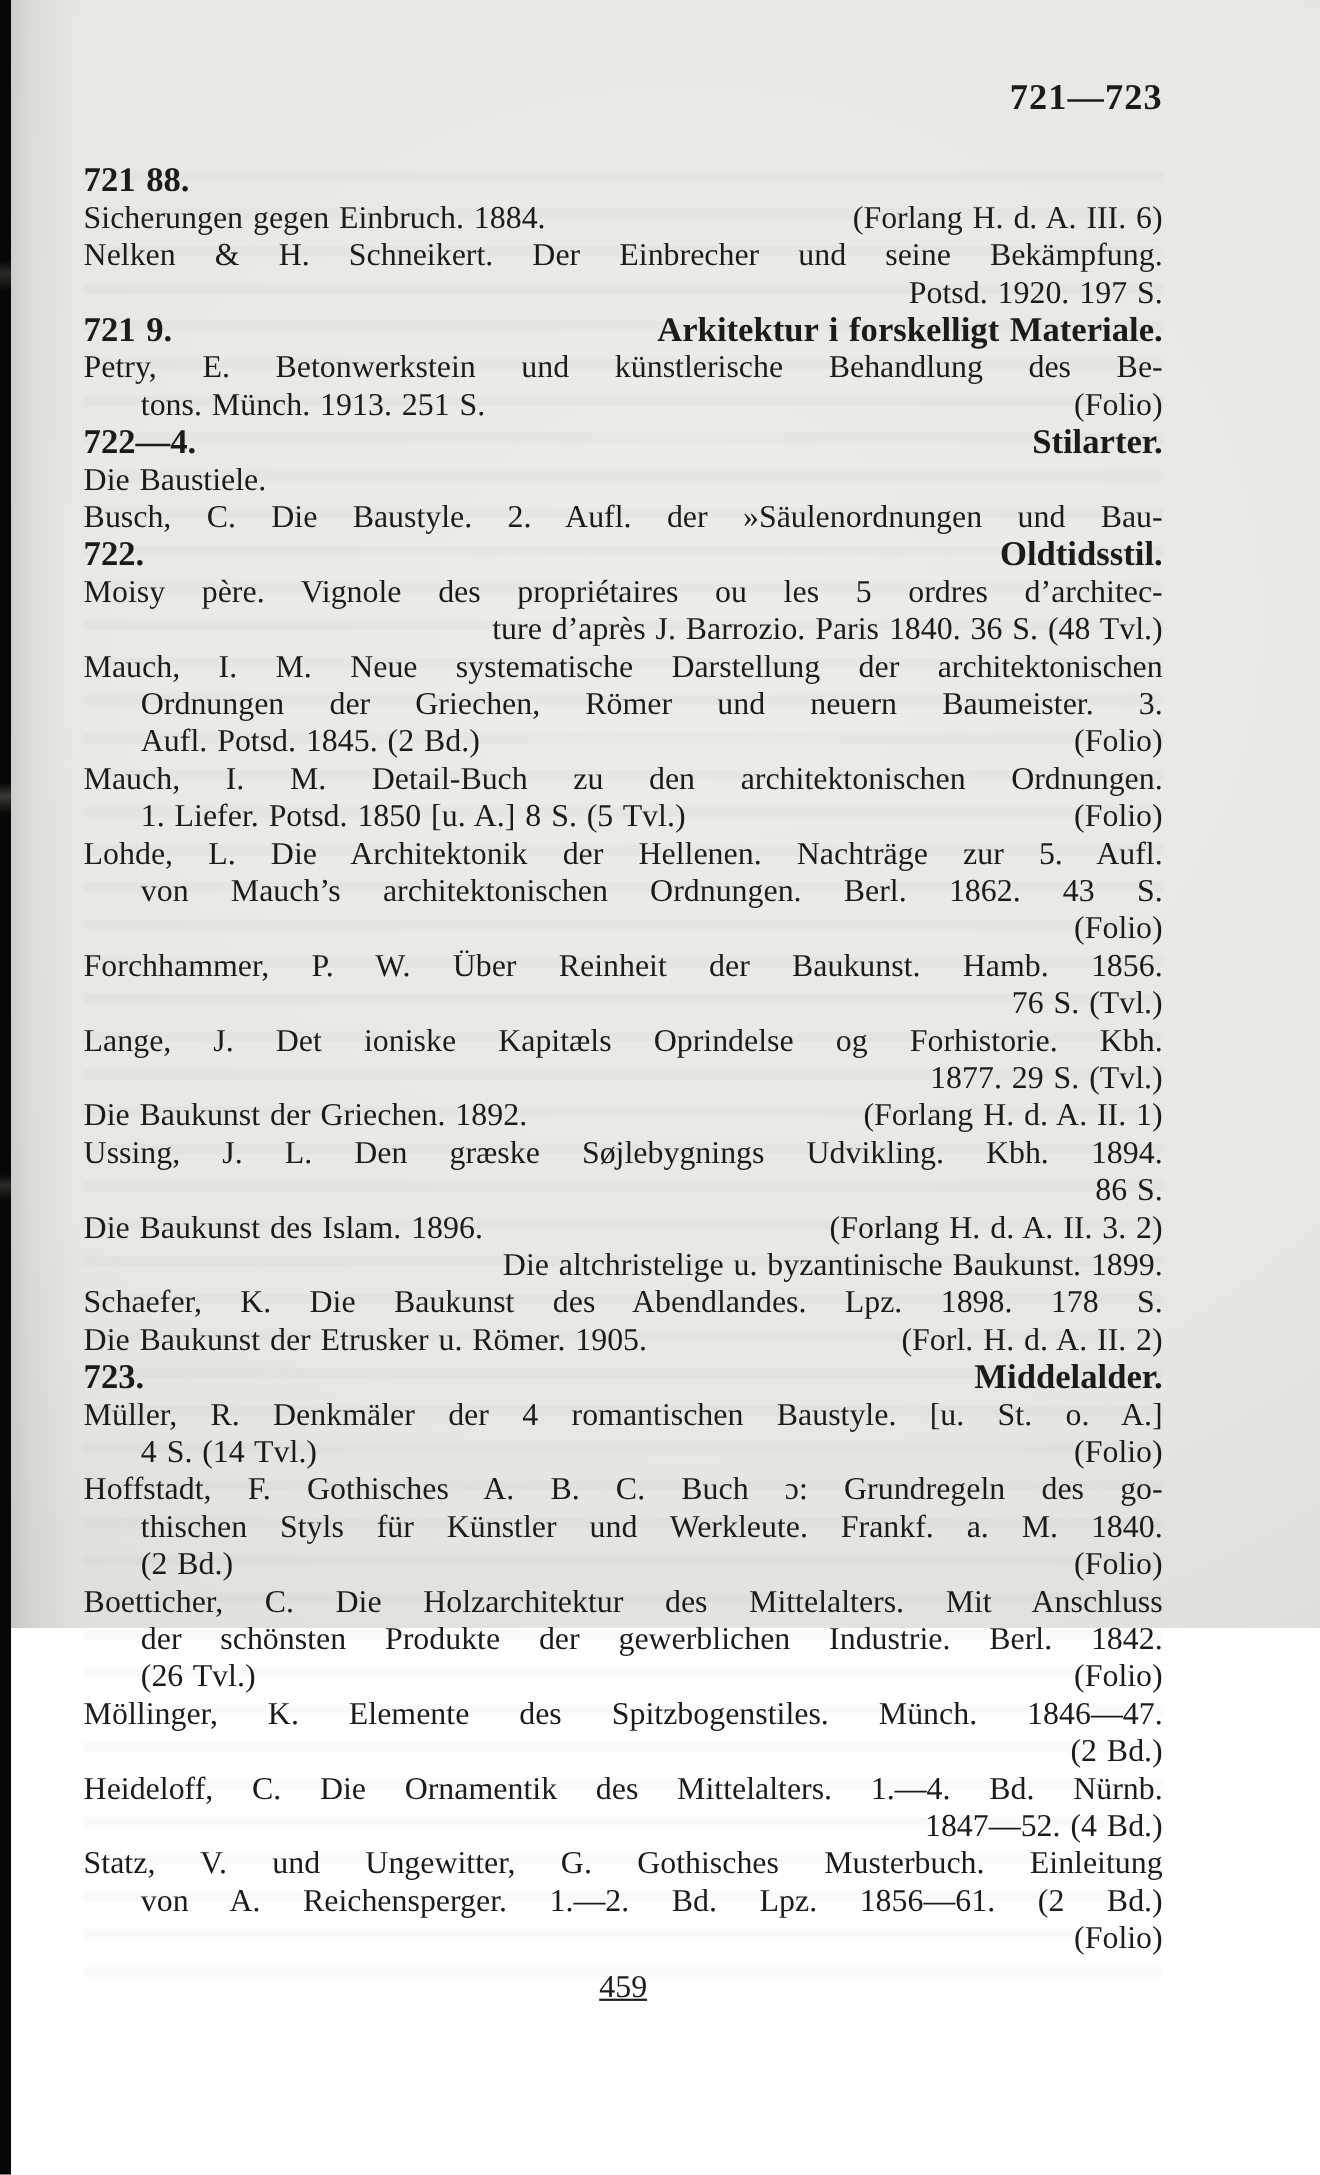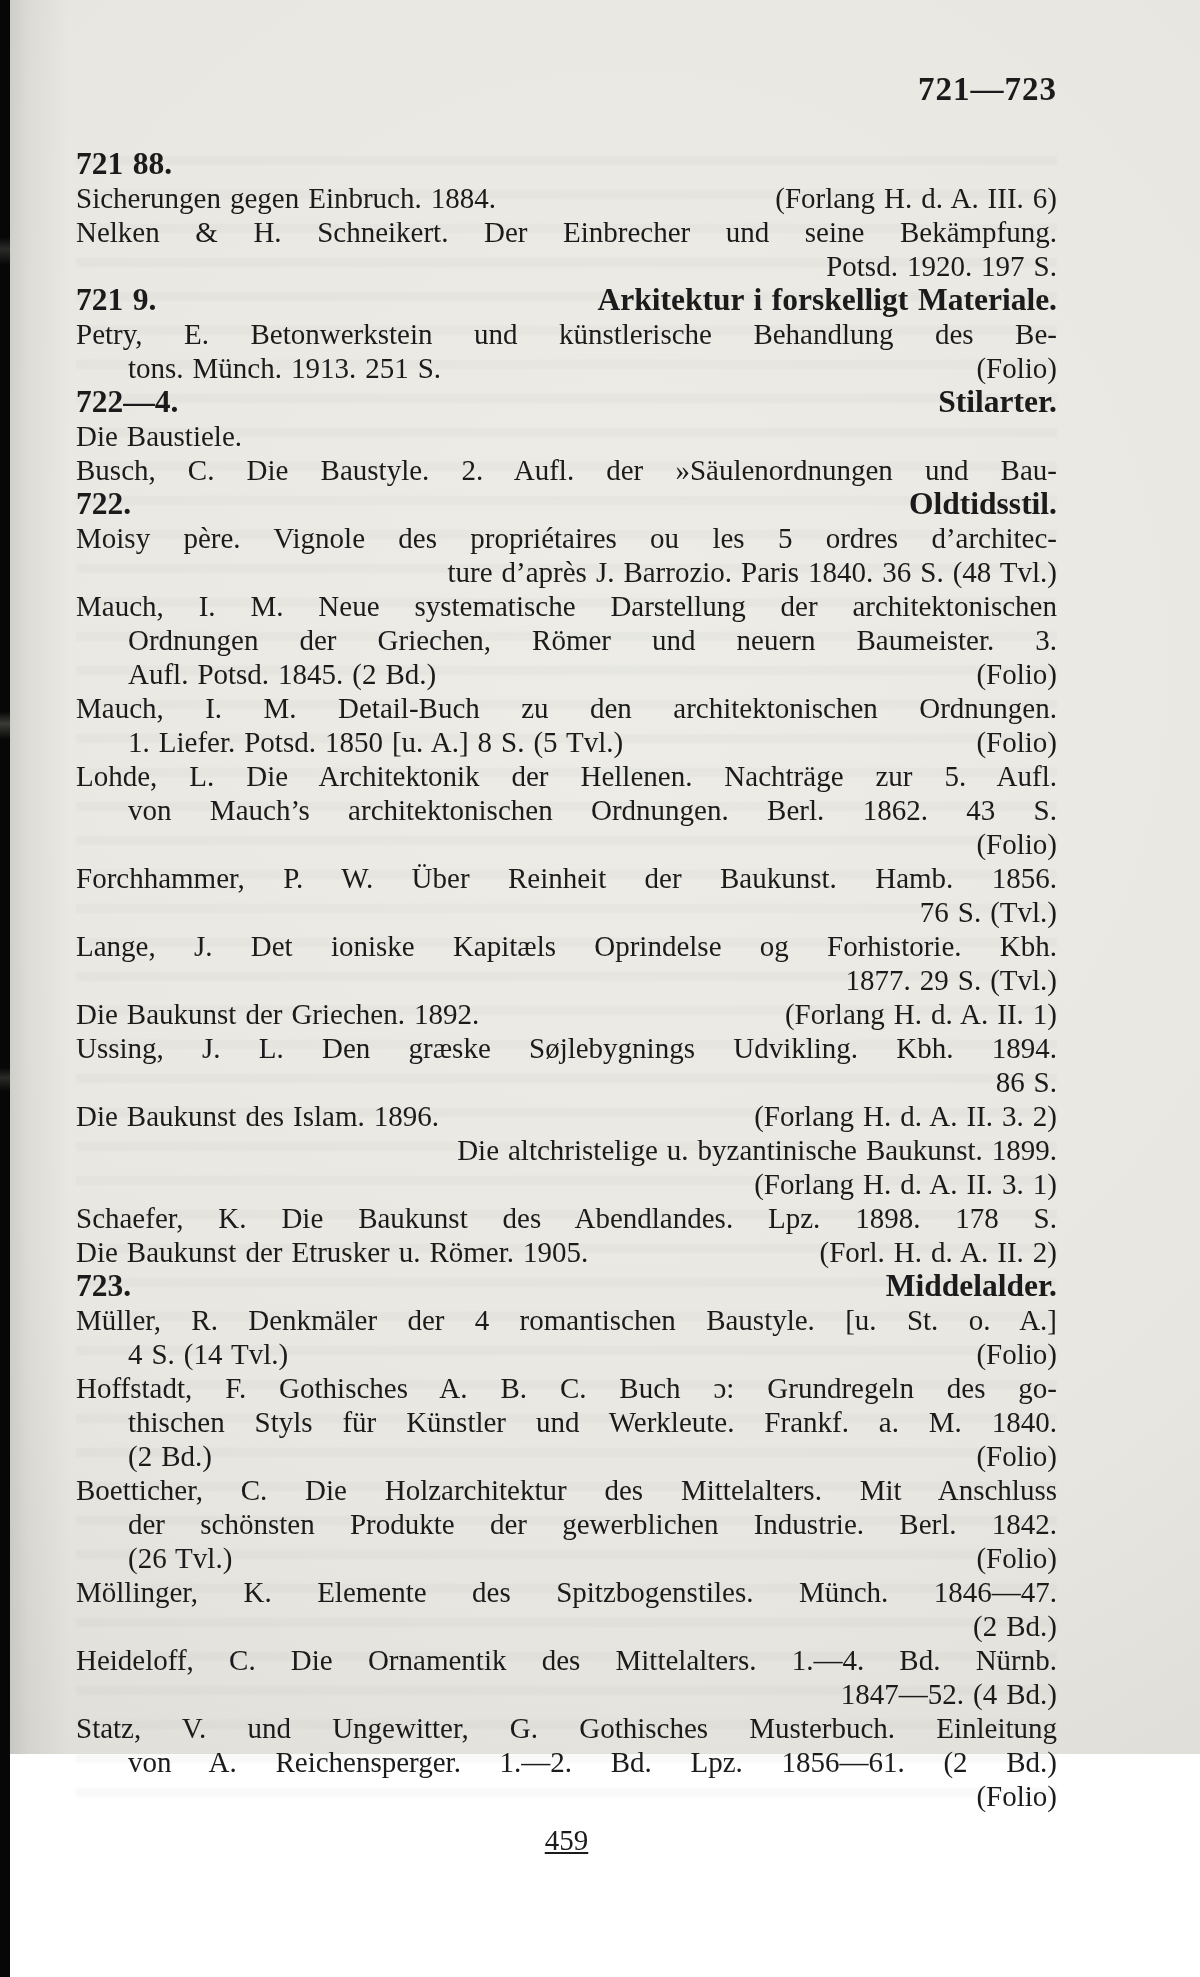--- a/index.html
+++ b/index.html
@@ -10,21 +10,21 @@
   }
   *{margin:0;padding:0;box-sizing:border-box;}
   html,body{width:1200px;height:1977px;}
   body{
     font-family:"Liberation Serif","DejaVu Serif",serif;
     color:var(--ink);
     overflow:hidden;
   }
   .page{
     position:relative;
-    width:1200px;height:1754px;
+    width:1200px;height:1480px;
     background:
       radial-gradient(ellipse 160px 90px at 960px 1985px, rgba(70,70,64,0.22), rgba(70,70,64,0) 70%),
       linear-gradient(to right, rgba(0,0,0,0.14) 0px, rgba(0,0,0,0.05) 28px, rgba(0,0,0,0) 70px),
       radial-gradient(ellipse 120% 90% at 52% 38%, #eeece7 0%, var(--paper) 55%, #e0ded9 82%, var(--paper-edge) 100%);
   }
   .binding-strip{
     position:absolute;left:0;top:0;width:10px;height:1977px;
     background:linear-gradient(to bottom,
       var(--binding) 0%, var(--binding) 12%,
       #2a2a28 12.6%, var(--binding) 13.4%,
@@ -135,21 +135,20 @@
           <span>Die Baukunst der Griechen.  1892.</span>
           <span>(Forlang H. d. A. II. 1)</span>
         </div>
         <div class="line flow"><span class="b">Ussing, J. L.</span><span> Den græske Søjlebygnings Udvikling. Kbh. 1894.</span></div>
         <div class="line leftline indent">86 S.</div>
         <div class="line split">
           <span>Die Baukunst des Islam.  1896.</span>
           <span>(Forlang H. d. A. II. 3. 2)</span>
         </div>
         <div class="line leftline">Die altchristelige u. byzantinische Baukunst.  1899.</div>
-        <div class="line rightline">(Forlang H. d. A. II. 3. 1)</div>
         <div class="line flow"><span class="b">Schaefer, K.</span><span> Die Baukunst des Abendlandes. Lpz. 1898. 178 S.</span></div>
         <div class="line split">
           <span>Die Baukunst der Etrusker u. Römer.  1905.</span>
           <span>(Forl. H. d. A. II. 2)</span>
         </div>
         <div class="line heading">
           <span>723.</span>
           <span>Middelalder.</span>
         </div>
         <div class="line flow"><span class="b">Müller, R.</span><span> Denkmäler der 4 romantischen Baustyle. [u. St. o. A.]</span></div>

